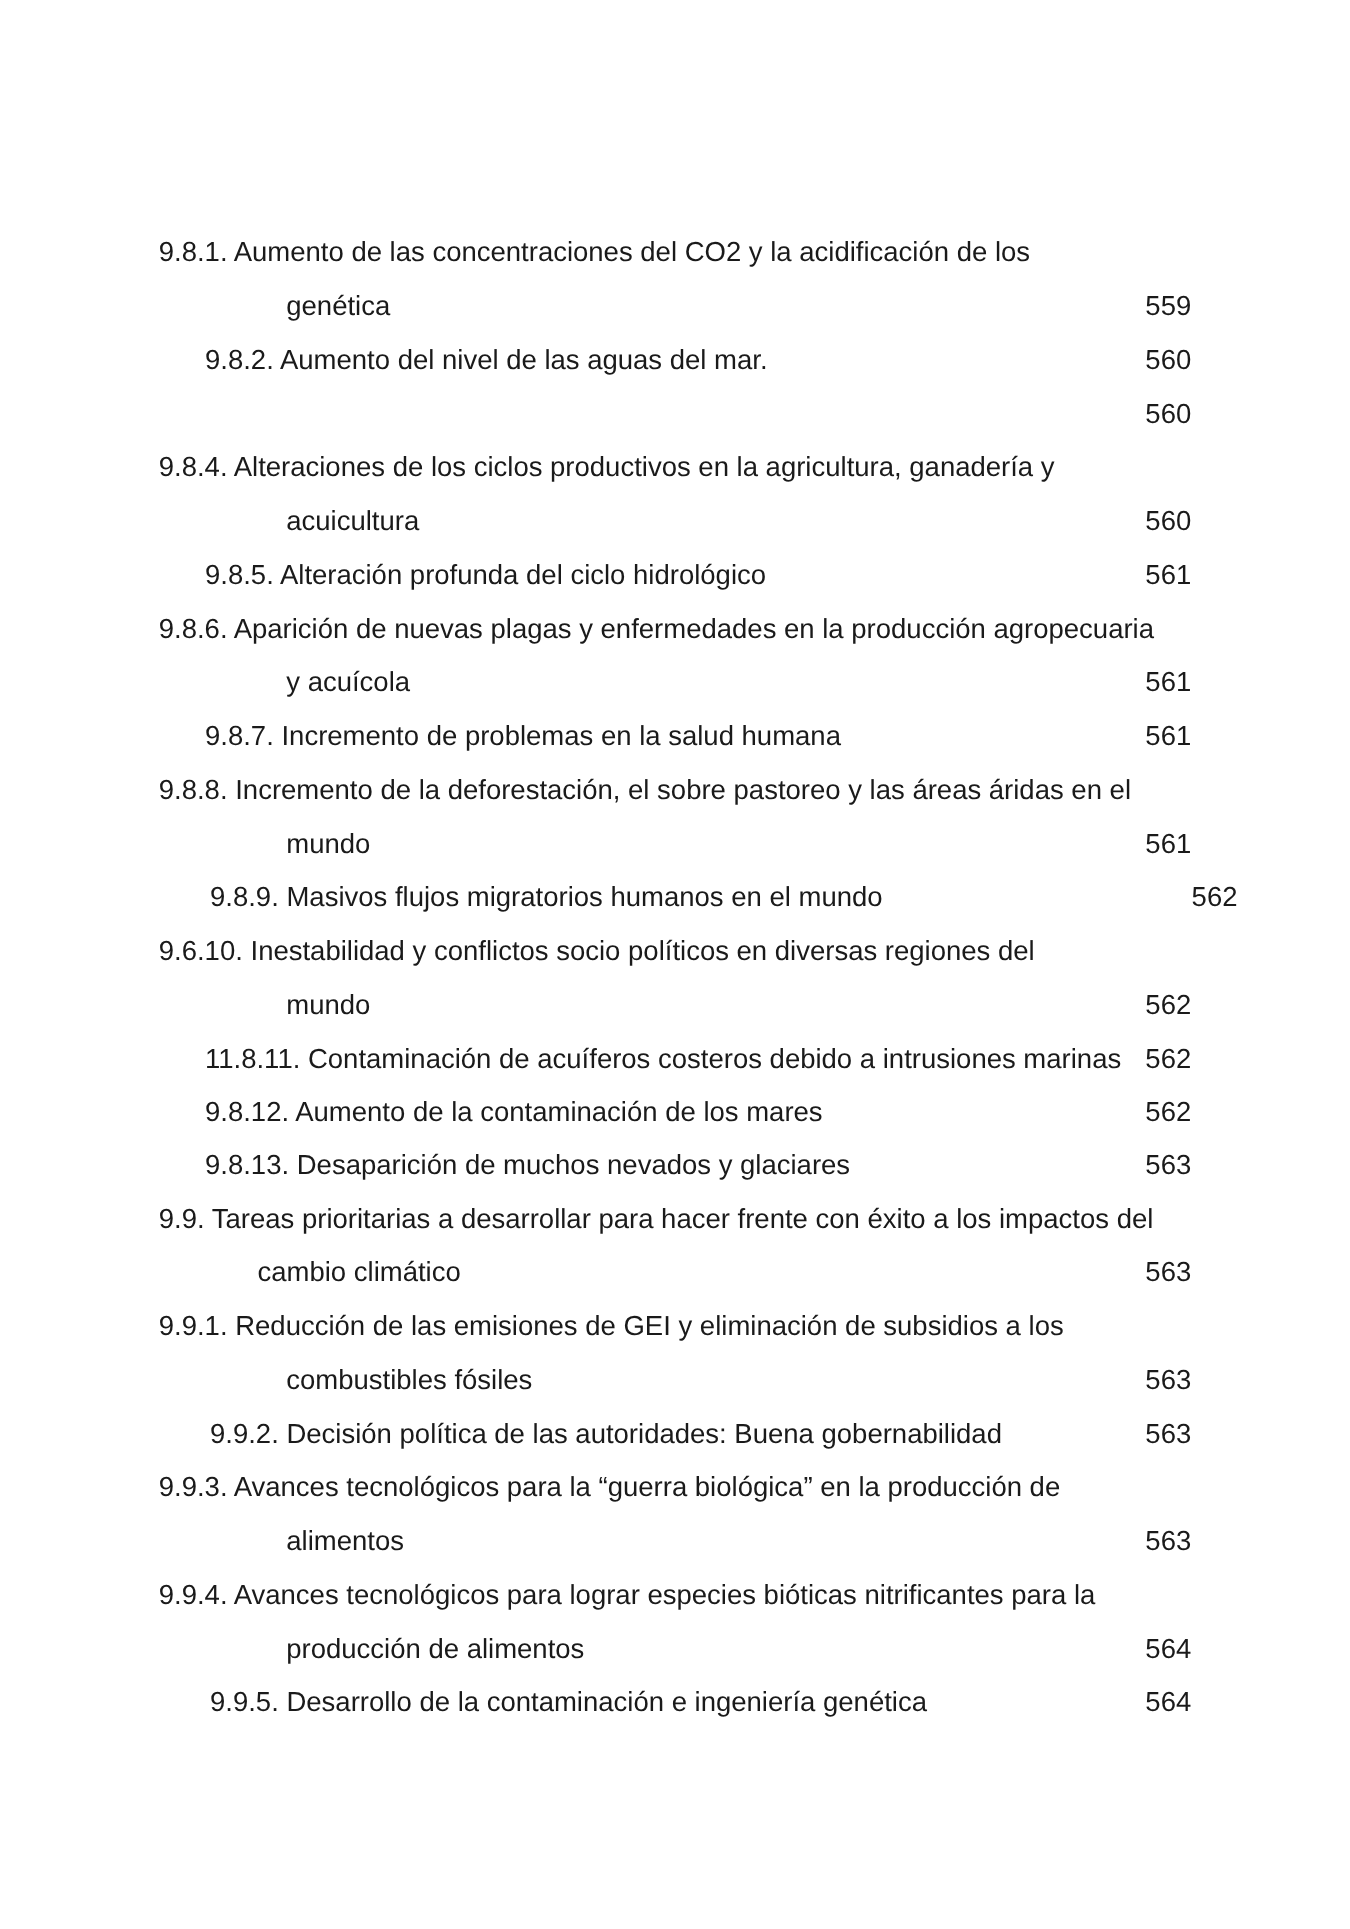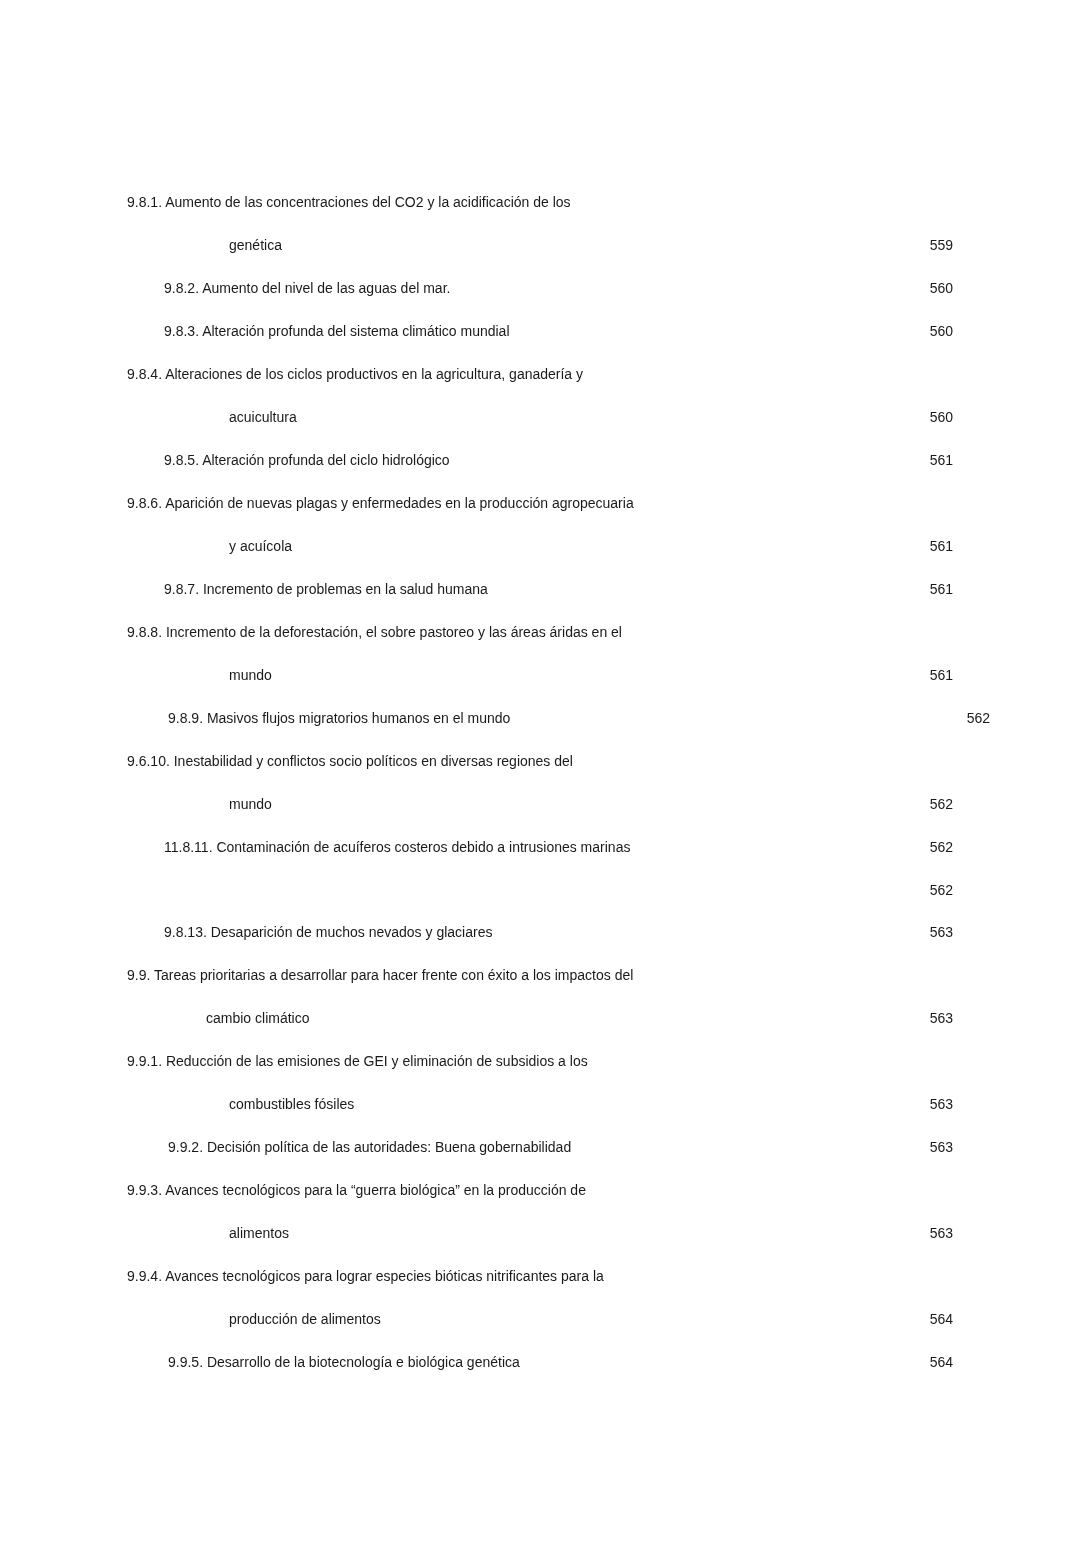--- a/index.html
+++ b/index.html
@@ -1,20 +1,20 @@
 <!DOCTYPE html>
 <html><head>
 <meta charset="utf-8">
 <style>
   html, body { margin: 0; padding: 0; background: #ffffff; }
   body { width: 1080px; height: 1543px; position: relative; overflow: hidden; }
   .page { position: absolute; left: 0; top: 0; width: 1080px; height: 1543px; background: #ffffff; }
   .line {
     position: absolute; left: 0; width: 1080px; height: 30px;
-    font-family: "Liberation Sans", sans-serif; font-size: 14px; color: #1a1a1a;
+    font-family: "Liberation Sans", sans-serif; font-size: 22px; color: #1a1a1a;
     line-height: 30px; white-space: nowrap;
   }
   .line .txt { position: absolute; top: 0; }
   .line .pg { position: absolute; right: 127px; top: 0; text-align: center; }
 </style>
 </head>
 <body>
 
 <div class="page">
   <div id="toc">
@@ -24,21 +24,20 @@
       </div>
       <div class="line" style="top: 230px;">
         <span class="txt" style="left: 229px;">genética</span>
         <span class="pg">559</span>
       </div>
       <div class="line" style="top: 273px;">
         <span class="txt" style="left: 164px;">9.8.2. Aumento del nivel de las aguas del mar.</span>
         <span class="pg">560</span>
       </div>
       <div class="line" style="top: 316px;">
-        <span class="txt" style="left: 164px;">9.8.3. Alteración profunda del sistema climático mundial</span>
         <span class="pg">560</span>
       </div>
       <div class="line" style="top: 359px;">
         <span class="txt" style="left: 127px;">9.8.4. Alteraciones de los ciclos productivos en la agricultura, ganadería y</span>
         <span class="pg"></span>
       </div>
       <div class="line" style="top: 402px;">
         <span class="txt" style="left: 229px;">acuicultura</span>
         <span class="pg">560</span>
       </div>
@@ -76,20 +75,21 @@
       </div>
       <div class="line" style="top: 789px;">
         <span class="txt" style="left: 229px;">mundo</span>
         <span class="pg">562</span>
       </div>
       <div class="line" style="top: 832px;">
         <span class="txt" style="left: 164px;">11.8.11. Contaminación de acuíferos costeros debido a intrusiones marinas</span>
         <span class="pg">562</span>
       </div>
       <div class="line" style="top: 875px;">
+        <span class="txt" style="left: 164px;">9.8.12. Aumento de la contaminación de los mares</span>
         <span class="pg">562</span>
       </div>
       <div class="line" style="top: 917px;">
         <span class="txt" style="left: 164px;">9.8.13. Desaparición de muchos nevados y glaciares</span>
         <span class="pg">563</span>
       </div>
       <div class="line" style="top: 960px;">
         <span class="txt" style="left: 127px;">9.9. Tareas prioritarias a desarrollar para hacer frente con éxito a los impactos del</span>
         <span class="pg"></span>
       </div>
@@ -119,17 +119,17 @@
       </div>
       <div class="line" style="top: 1261px;">
         <span class="txt" style="left: 127px;">9.9.4. Avances tecnológicos para lograr especies bióticas nitrificantes para la</span>
         <span class="pg"></span>
       </div>
       <div class="line" style="top: 1304px;">
         <span class="txt" style="left: 229px;">producción de alimentos</span>
         <span class="pg">564</span>
       </div>
       <div class="line" style="top: 1347px;">
-        <span class="txt" style="left: 168px;">9.9.5. Desarrollo de la biotecnología e biológica genética</span>
+        <span class="txt" style="left: 168px;">9.9.5. Desarrollo de la contaminación e ingeniería genética</span>
         <span class="pg">564</span>
       </div>
     </div>
 </div>
 
 </body></html>

